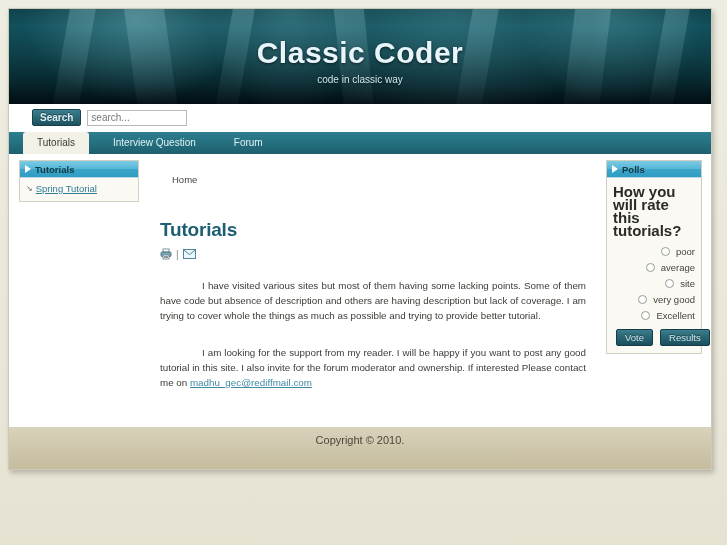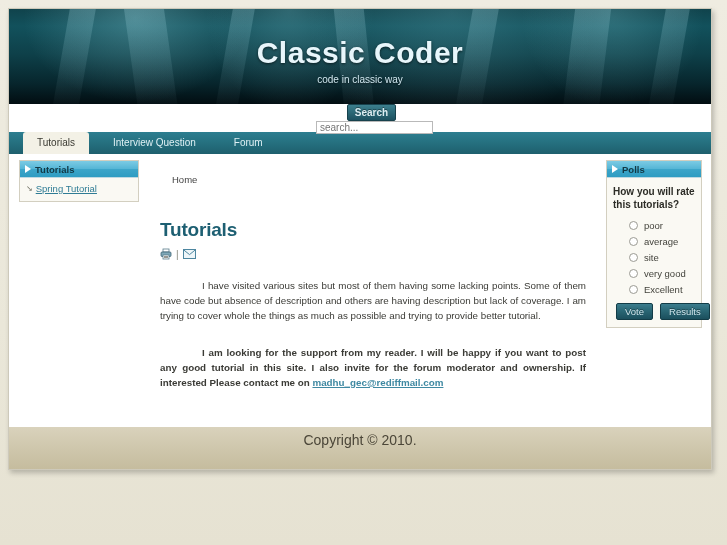--- a/index.html
+++ b/index.html
@@ -74,38 +74,37 @@
   }
 
   
   #search-row {
     height: 28px;
     background: #ffffff;
     display: flex;
     align-items: center;
     padding-left: 23px;
     border-bottom: 1px solid #ffffff;
-    flex-direction: column;
   }
   #search-button {
     height: 17px;
     padding: 0 7px;
     font-size: 10px;
     font-weight: bold;
     color: #dceef3;
     border: 1px solid #17414c;
     border-radius: 2px;
     background: linear-gradient(to bottom, #3d7f8e 0%, #2c6a78 45%, #1d5160 100%);
     cursor: pointer;
     line-height: 15px;
     text-shadow: 0 -1px 0 rgba(0,0,0,0.4);
   }
   #search-input {
     margin-left: 6px;
-    width: 117px;
+    width: 100px;
     height: 16px;
     font-size: 10px;
     color: #555;
     padding: 0 3px;
     border: 1px solid #b9b9b9;
     background: #fff;
     font-family: "Liberation Sans", sans-serif;
   }
 
   
@@ -216,44 +215,45 @@
   .mail-icon { display: block; }
 
   .para {
     font-size: 9.8px;
     line-height: 15px;
     color: #3b3b36;
     text-align: justify;
     text-indent: 42px;
     margin: 18px 3px 0 3px;
   }
-  .para.second { margin-top: 22px; font-weight: bold; }
+  .para.second { margin-top: 22px; }
   .mail-link {
     color: #3f89a2;
     text-decoration: underline;
     cursor: pointer;
   }
 
   
   #polls {
     position: absolute;
     right: 9px; top: 6px;
     width: 96px;
   }
   .poll-question {
-    font-size: 10px;
+    font-size: 15px;
     font-weight: bold;
     color: #2c2c26;
     line-height: 13px;
     margin: 2px 0 9px 0;
   }
   .poll-option {
     display: flex;
     align-items: center;
     margin: 0 0 5px 16px;
+    justify-content: flex-end;
   }
   .radio {
     width: 9px; height: 9px;
     border: 1px solid #9b9b93;
     border-radius: 50%;
     background: #fff;
     margin-right: 6px;
     cursor: pointer;
     flex: none;
   }
@@ -281,21 +281,21 @@
 
   
   #footer {
     height: 43px;
     background: linear-gradient(to bottom, #d9d2bc 0%, #cec6ab 55%, #c5bc9e 100%);
     border-top: 1px solid #ffffff;
     text-align: center;
     padding-top: 7px;
   }
   .footer-line {
-    font-size: 14px;
+    font-size: 11px;
     color: #4b4638;
     line-height: 13px;
   }
 </style>
 </head>
 <body>
 
 <div id="page">
 
   <div id="banner">

